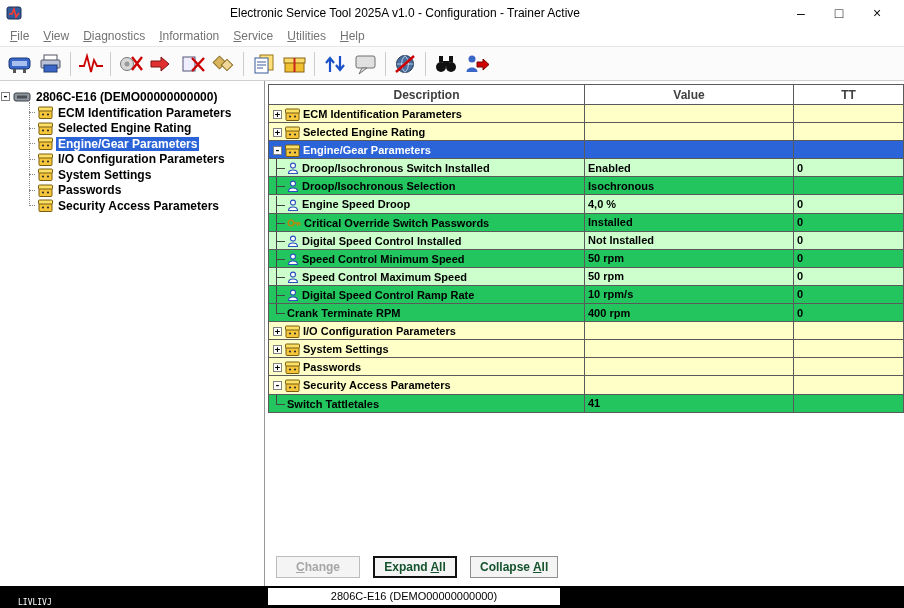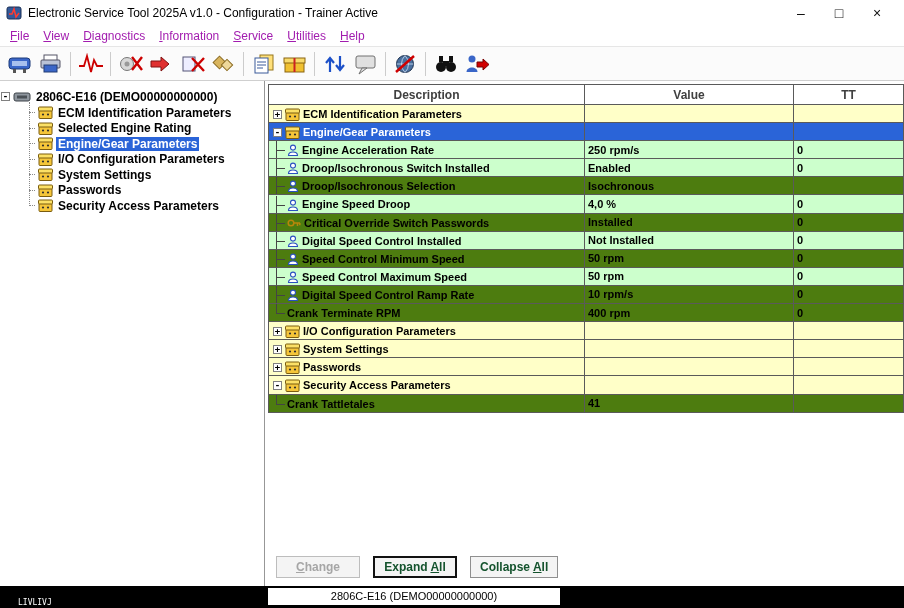--- a/index.html
+++ b/index.html
@@ -4,26 +4,26 @@
 <style>
   * { box-sizing: border-box; margin: 0; padding: 0; }
   :root { --sel:#2a64d8; --yellow:#ffffc8; --green:#ccffcc; --grid:#5a5a5a; }
   html,body { width:904px; height:608px; overflow:hidden; }
   body { font-family:"Liberation Sans",sans-serif; background:#000; }
   .window { width:904px; height:608px; display:flex; flex-direction:column; background:#fff; }
 
   
   .titlebar { height:26px; display:flex; align-items:center; padding:0 8px 0 6px; background:#fff; flex:none; }
   .titlebar .icon { width:16px; height:16px; line-height:0; }
-  .title { margin-left:6px; font-size:12px; color:#000; flex:1; white-space:nowrap; }
+  .title { margin-left:6px; font-size:12px; color:#000; flex:1; white-space:nowrap;text-align:center; }
   .wbtn { width:38px; text-align:center; font-size:14px; color:#111; cursor:default; }
 
   
   .menubar { height:20px; display:flex; align-items:center; padding-left:3px; font-size:12px; background:#fff; flex:none; }
-  .menu-item { padding:1px 7px; color:#a21caf; white-space:nowrap; }
+  .menu-item { padding:1px 7px; color:#737373; white-space:nowrap; }
 
   
   .toolbar { height:35px; display:flex; align-items:center; padding:0 4px; background:#fbfbfb;
              border-top:1px solid #e6e6e6; border-bottom:1px solid #cfcfcf; flex:none; }
   .tb-btn { width:31px; height:29px; display:flex; align-items:center; justify-content:center;
             background:transparent; border:1px solid transparent; padding:0; }
   .tb-sep { width:1px; height:24px; background:#cccccc; margin:0 4px; flex:none; }
   .icon { display:inline-block; line-height:0; vertical-align:middle; }
 
   
@@ -49,21 +49,21 @@
   td.desc .expander { margin:0 3px 0 4px; vertical-align:middle; }
   td.desc .icon { margin-right:3px; }
   td.desc .rlabel { vertical-align:middle; }
   .connector { display:inline-block; width:13px; height:16px; position:relative; margin-left:4px; margin-right:1px; vertical-align:middle; }
   .connector::before { content:""; position:absolute; left:3px; top:-1px; height:18px; border-left:1px solid #444; }
   .connector.last::before { height:9px; }
   .connector::after { content:""; position:absolute; left:3px; top:8px; width:9px; border-top:1px solid #444; }
   td.val, td.tt { padding-left:3px; }
   .row.bg-yellow td { background:var(--yellow); }
   .row.bg-green  td { background:var(--green); }
-  .row.bg-white  td { background:#4d7c0f; }
+  .row.bg-white  td { background:#22c55e; }
   .row.selected  td { background:var(--sel); color:#fff; }
   .spacer { flex:1; }
 
   
   .button-row { display:flex; gap:13px; padding:4px 12px 8px 8px; align-items:center; flex:none; }
   .btn { height:22px; min-width:84px; padding:0 9px; font-family:inherit; font-size:12px; font-weight:bold;
          color:#14532d; background:#f4f4f4; border:1px solid #8f8f8f; }
   .btn.default { border:2px solid #111; }
   .btn.disabled { color:#a6a6a6; border-color:#bdbdbd; }
 
@@ -306,37 +306,39 @@
             <tr class="row bg-yellow">
               <td class="cell desc"><span class="expander">+</span><span class="icon"><svg width="15" height="13" viewBox="0 0 15 13">
                     <rect x="1" y="4" width="13" height="8.5" rx="1" fill="#f5c63a" stroke="#7a5c10"></rect>
                     <rect x="0.5" y="1" width="14" height="4" rx="1" fill="#fbe066" stroke="#7a5c10"></rect>
                     <circle cx="5" cy="8.5" r="1.1" fill="#303030"></circle>
                     <circle cx="10" cy="8.5" r="1.1" fill="#303030"></circle>
                   </svg></span><span class="rlabel">ECM Identification Parameters</span></td>
               <td class="cell val"></td>
               <td class="cell tt"></td>
             </tr>
+            <tr class="row bg-yellow">
+              <td class="cell desc"><span class="expander">+</span><span class="icon"><svg width="15" height="13" viewBox="0 0 15 13">
+                    <rect x="1" y="4" width="13" height="8.5" rx="1" fill="#f5c63a" stroke="#7a5c10"></rect>
+                    <rect x="0.5" y="1" width="14" height="4" rx="1" fill="#fbe066" stroke="#7a5c10"></rect>
+                    <circle cx="5" cy="8.5" r="1.1" fill="#303030"></circle>
+                    <circle cx="10" cy="8.5" r="1.1" fill="#303030"></circle>
+                  </svg></span><span class="rlabel">Selected Engine Rating</span></td>
+              <td class="cell val"></td>
+              <td class="cell tt"></td>
+            </tr>
             <tr class="row selected">
               <td class="cell desc"><span class="expander">-</span><span class="icon"><svg width="15" height="13" viewBox="0 0 15 13">
                     <rect x="1" y="4" width="13" height="8.5" rx="1" fill="#f5c63a" stroke="#7a5c10"></rect>
                     <rect x="0.5" y="1" width="14" height="4" rx="1" fill="#fbe066" stroke="#7a5c10"></rect>
                     <circle cx="5" cy="8.5" r="1.1" fill="#303030"></circle>
                     <circle cx="10" cy="8.5" r="1.1" fill="#303030"></circle>
                   </svg></span><span class="rlabel">Engine/Gear Parameters</span></td>
               <td class="cell val"></td>
               <td class="cell tt"></td>
-            </tr>
-            <tr class="row bg-green">
-              <td class="cell desc"><span class="connector"></span><span class="icon"><svg width="12" height="12" viewBox="0 0 12 12">
-                    <circle cx="6" cy="3.6" r="2.5" fill="#fff" stroke="#2a50c0" stroke-width="1.1"></circle>
-                    <path d="M1.5 11.5 c0-4.6 9-4.6 9 0 z" fill="#fff" stroke="#2a50c0" stroke-width="1.1"></path>
-                  </svg></span><span class="rlabel">Engine Acceleration Rate</span></td>
-              <td class="cell val">250 rpm/s</td>
-              <td class="cell tt">0</td>
             </tr>
             <tr class="row bg-green">
               <td class="cell desc"><span class="connector"></span><span class="icon"><svg width="12" height="12" viewBox="0 0 12 12">
                     <circle cx="6" cy="3.6" r="2.5" fill="#fff" stroke="#2a50c0" stroke-width="1.1"></circle>
                     <path d="M1.5 11.5 c0-4.6 9-4.6 9 0 z" fill="#fff" stroke="#2a50c0" stroke-width="1.1"></path>
                   </svg></span><span class="rlabel">Droop/Isochronous Switch Installed</span></td>
               <td class="cell val">Enabled</td>
               <td class="cell tt">0</td>
             </tr>
             <tr class="row bg-white">
@@ -434,21 +436,21 @@
               <td class="cell desc"><span class="expander">-</span><span class="icon"><svg width="15" height="13" viewBox="0 0 15 13">
                     <rect x="1" y="4" width="13" height="8.5" rx="1" fill="#f5c63a" stroke="#7a5c10"></rect>
                     <rect x="0.5" y="1" width="14" height="4" rx="1" fill="#fbe066" stroke="#7a5c10"></rect>
                     <circle cx="5" cy="8.5" r="1.1" fill="#303030"></circle>
                     <circle cx="10" cy="8.5" r="1.1" fill="#303030"></circle>
                   </svg></span><span class="rlabel">Security Access Parameters</span></td>
               <td class="cell val"></td>
               <td class="cell tt"></td>
             </tr>
             <tr class="row bg-white">
-              <td class="cell desc"><span class="connector last"></span><span class="rlabel">Crank Tattletales</span></td>
+              <td class="cell desc"><span class="connector last"></span><span class="rlabel">Switch Tattletales</span></td>
               <td class="cell val">41</td>
               <td class="cell tt"></td>
             </tr>
           </tbody>
       </table>
       <div class="spacer"></div>
       <div class="button-row">
           <button class="btn disabled"><u>C</u>hange</button>
           <button class="btn default">Expand <u>A</u>ll</button>
           <button class="btn">Collapse <u>A</u>ll</button>

